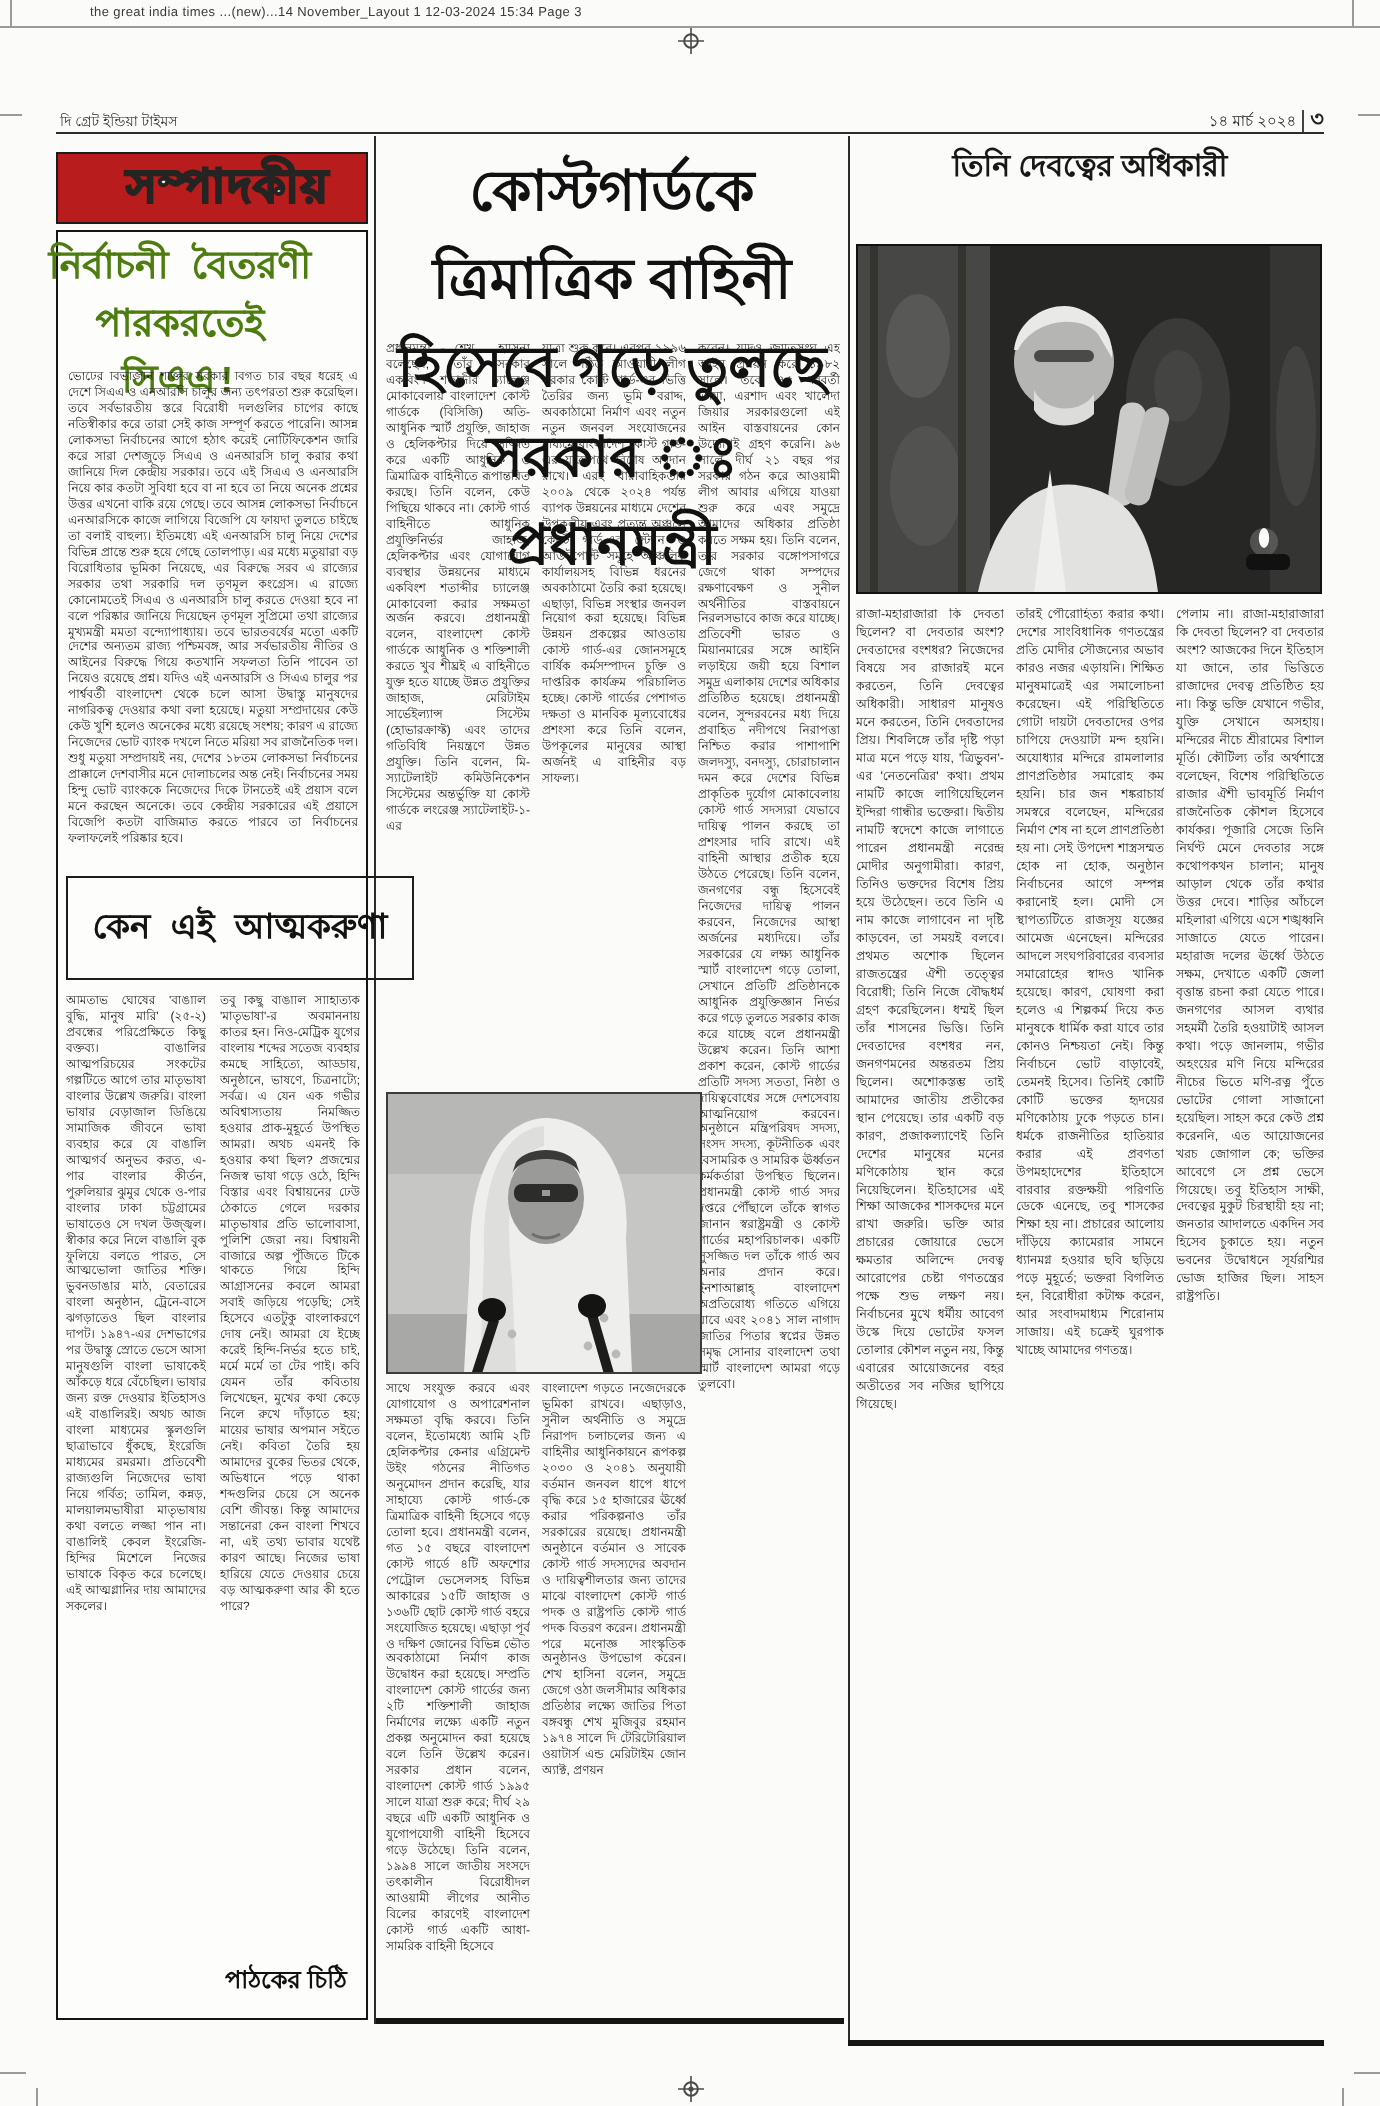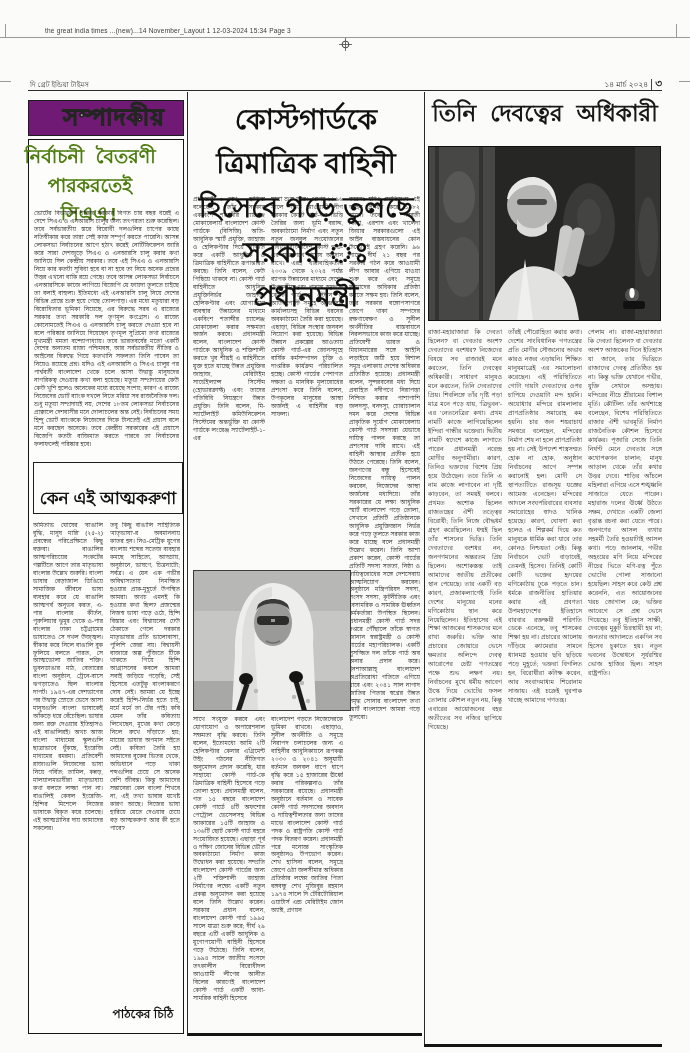--- a/index.html
+++ b/index.html
@@ -2,61 +2,61 @@
 <html><head>
 <meta charset="utf-8">
 <style>
   html,body{margin:0;padding:0;}
   body{
     width:690px;height:1053px;position:relative;overflow:hidden;
     background:#fbfbf9;
     font-family:"Liberation Sans","DejaVu Sans",sans-serif;
     -webkit-font-smoothing:antialiased;
   }
-  .abs{position:absolute;margin-top:24px;}
+  .abs{position:absolute;}
   
   .proof-header{left:45px;top:3px;font-size:6.5px;color:#3a3a3a;letter-spacing:.2px;white-space:nowrap;}
   .proof-rule{left:0;top:13px;width:690px;height:1px;background:#9a9a98;}
   .tick{background:#9a9a98;}
   
   .reg{width:13px;height:13px;}
   .reg svg{display:block;}
   
   .masthead-name{left:30px;top:55px;font-size:7px;color:#2e2e2c;}
   .issue{right:28px;top:52px;font-size:7.5px;color:#222;display:flex;align-items:center;gap:3px;}
   .issue .pageno{font-size:10.5px;font-weight:bold;}
   .issue .div{width:1px;height:11px;background:#444;}
   .head-rule{left:28px;top:66px;width:634px;height:1px;background:#2c2c2a;}
   
   .kicker-box{left:28px;top:76px;width:156px;height:36px;border:1.5px solid #1d1d1b;box-sizing:border-box;
-    display:flex;align-items:center;justify-content:center;background:#701a75;padding-left:16px;}
+    display:flex;align-items:center;justify-content:center;background:#b91c1c;padding-left:16px;}
   .kicker-text{font-size:23px;font-weight:bold;color:#efefec;-webkit-text-stroke:1.2px #242422;letter-spacing:1px;}
   .ed-box{left:28px;top:115px;width:156px;height:895px;border:1.6px solid #151513;box-sizing:border-box;background:#fdfdfb;}
   .ed-headline{left:16px;top:120px;width:148px;font-size:19px;font-weight:bold;color:#4d7c0f;text-align:center;line-height:1.5;font-family:Liberation Mono, monospace;}
   .bodytext{font-size:6px;line-height:1.33;text-align:justify;color:#1c1c1a;overflow:hidden;}
   .ed-body{left:34px;top:186px;width:145px;height:246px;}
-  .letter-box{left:33px;top:438px;width:150px;height:52px;border:1.5px solid #1d1d1b;box-sizing:border-box;
-    display:flex;align-items:flex-end;justify-content:center;}
+  .letter-box{left:33px;top:438px;width:174px;height:52px;border:1.5px solid #1d1d1b;box-sizing:border-box;
+    display:flex;align-items:center;justify-content:center;font-family:Liberation Mono, monospace;}
   .letter-head{font-size:17px;font-weight:bold;color:#131311;}
   .letter-col1{left:33px;top:498px;width:70px;height:506px;}
   .letter-col2{left:110px;top:498px;width:70px;height:478px;}
   .letter-signoff{left:106px;top:981px;width:74px;text-align:center;font-size:12px;font-weight:bold;color:#111;}
   
   .vrule{width:1px;background:#2a2a28;}
   
   .lead-headline{left:191px;top:74px;width:230px;font-size:28px;font-weight:bold;color:#111;text-align:center;line-height:1.58;}
   .lead-c1a{left:193px;top:172px;width:72px;height:370px;}
   .lead-c2a{left:271px;top:172px;width:72px;height:370px;}
   .lead-c3 {left:349px;top:172px;width:71px;height:834px;}
   .lead-c1b{left:193px;top:692px;width:72px;height:314px;}
   .lead-c2b{left:271px;top:692px;width:72px;height:314px;}
   .lead-photo{left:193px;top:546px;width:158px;height:141px;border:1px solid #3c3c3a;box-sizing:border-box;overflow:hidden;background:#cfcfcd;}
   .lead-bottom-rule{left:188px;top:1009px;width:234px;height:3px;background:#151513;}
   
-  .right-headline{left:428px;top:71px;width:234px;font-size:23px;font-weight:bold;color:#181816;text-align:center;white-space:nowrap;overflow:hidden;font-family:Liberation Mono, monospace;}
+  .right-headline{left:428px;top:71px;width:234px;font-size:15px;font-weight:bold;color:#181816;text-align:center;white-space:nowrap;overflow:hidden;}
   .right-photo{left:428px;top:122px;width:233px;height:175px;overflow:hidden;background:#242422;border:1px solid #111;box-sizing:border-box;}
   .r-col{font-size:6.2px;line-height:1.45;}
   .right-c1{left:428px;top:304px;width:74px;height:713px;}
   .right-c2{left:508px;top:304px;width:74px;height:713px;}
   .right-c3{left:588px;top:304px;width:74px;height:713px;}
   .right-bottom-rule{left:424px;top:1020px;width:238px;height:3px;background:#151513;}
 </style>
 </head>
 <body>
 

